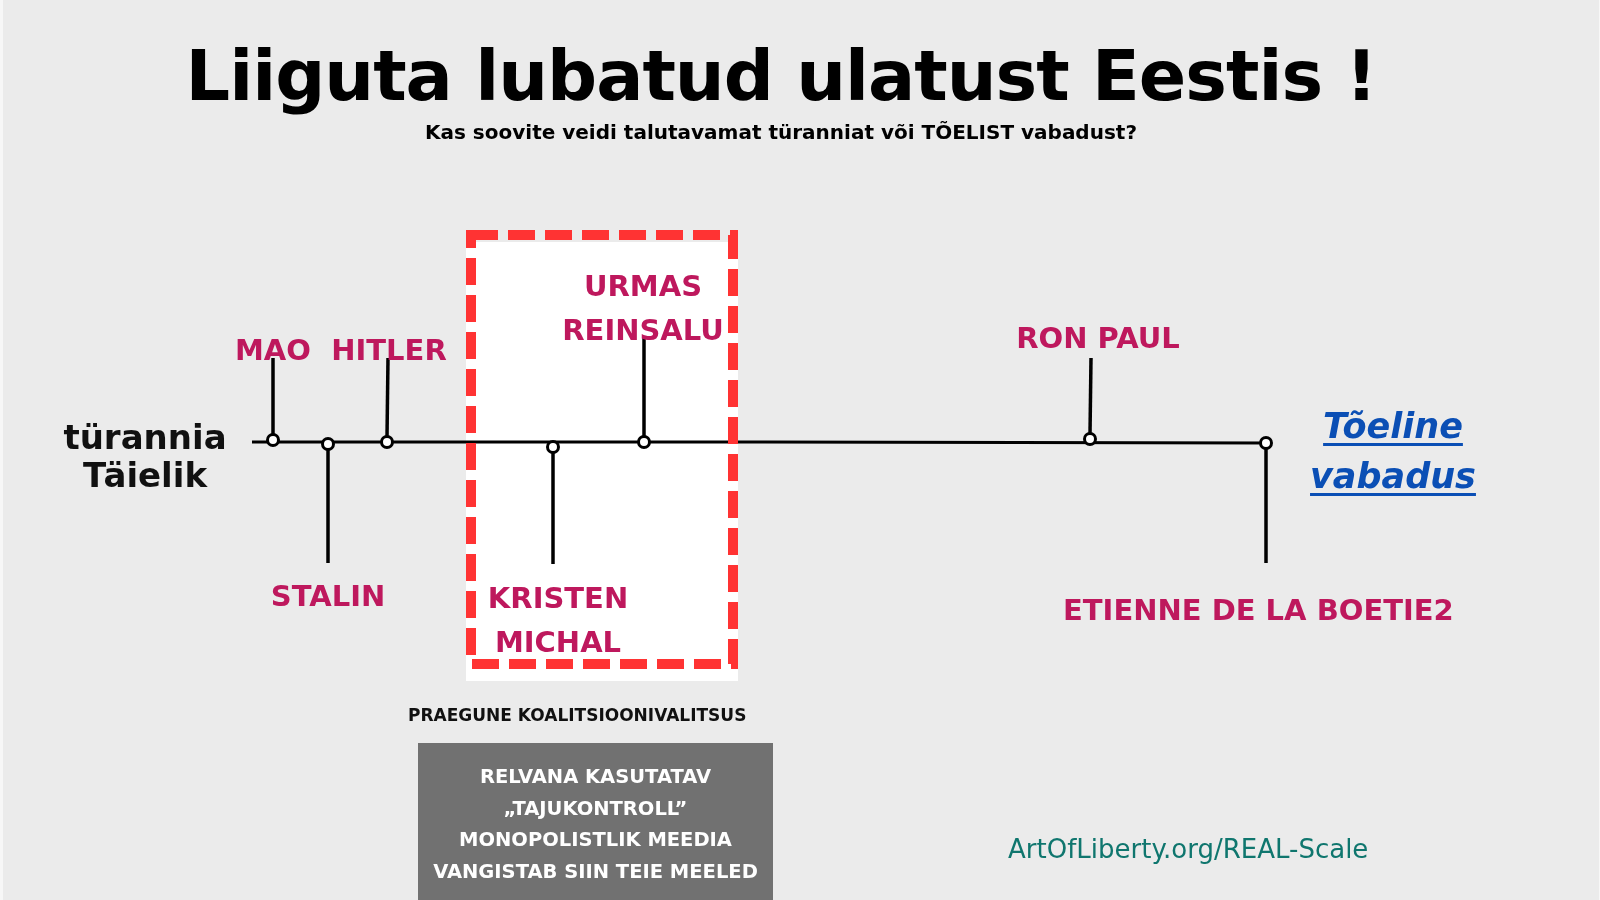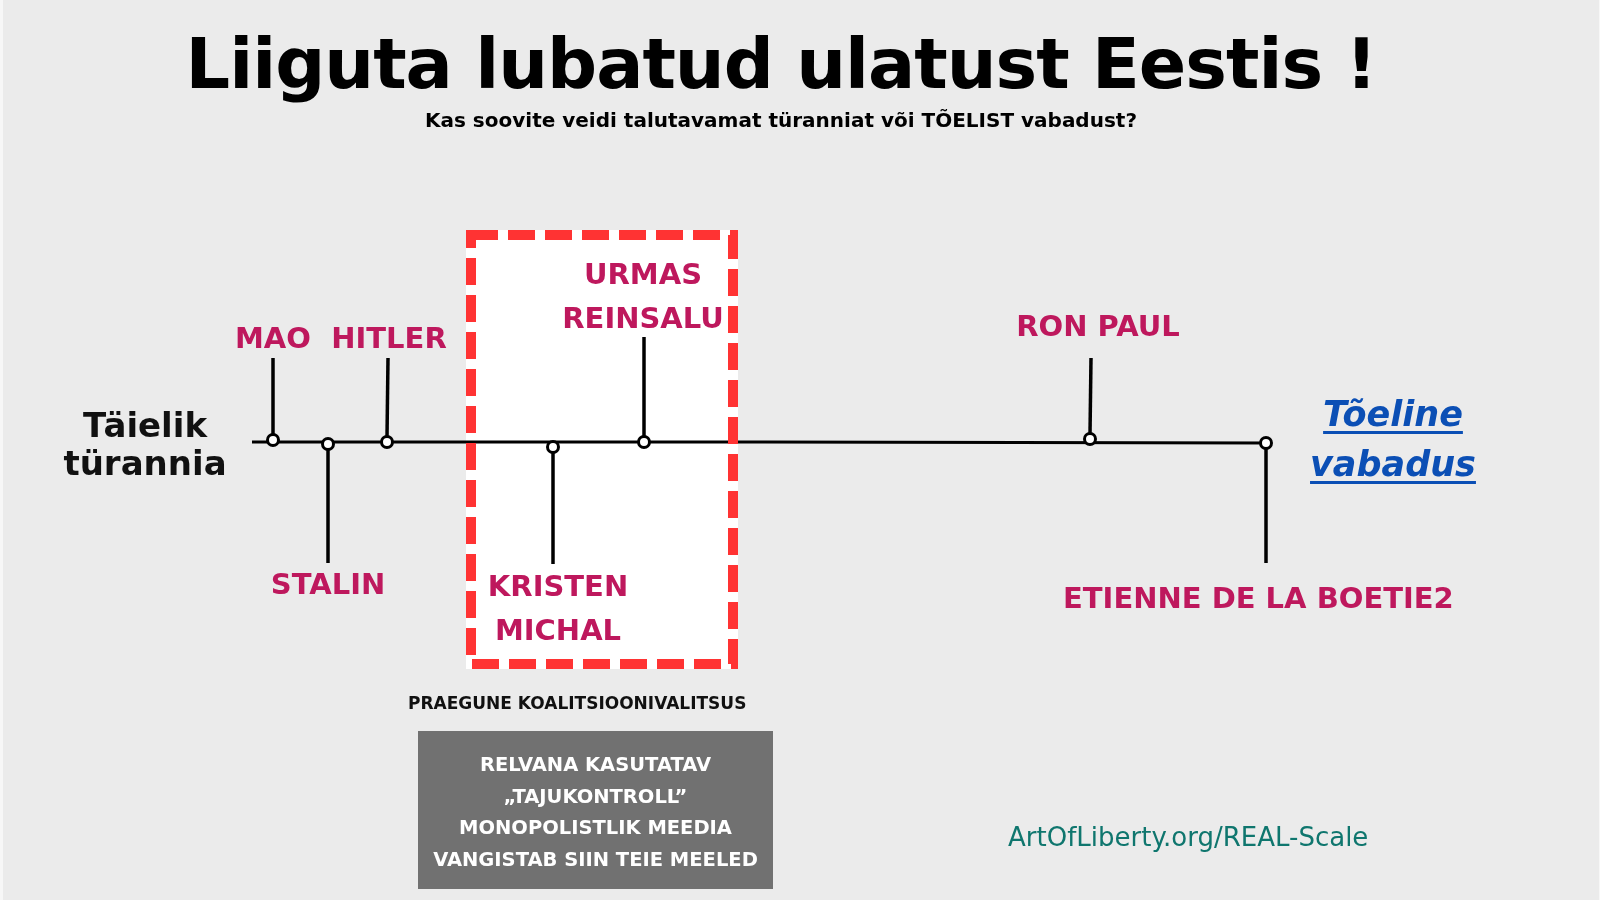--- a/index.html
+++ b/index.html
@@ -6,21 +6,21 @@
   body {
     width: 1600px; height: 900px; overflow: hidden;
     background: #f7f7f7;
     font-family: "Liberation Sans", "DejaVu Sans", sans-serif;
     position: relative;
   }
   .canvas {
     position: absolute; left: 3px; top: 0; width: 1596px; height: 900px;
     background: #ebebeb;
   }
-  .abs { position: absolute; }
+  .abs { position: absolute; margin-top: 12px; }
   .title {
     left: 0; width: 1556px; top: 22px; text-align: center;
     font-family: "DejaVu Sans", sans-serif; font-weight: bold;
     font-size: 70px; line-height: 84px; color: #000; letter-spacing: -1px;
   }
   .subtitle {
     left: 0; width: 1556px; top: 106px; text-align: center;
     font-family: "DejaVu Sans", sans-serif; font-weight: bold;
     font-size: 20px; line-height: 28px; color: #000;
   }
@@ -95,22 +95,22 @@
     <circle cx="641" cy="442" r="5.5" fill="#fff" stroke="#000" stroke-width="3"></circle>
 
     <line x1="1088" y1="358" x2="1087" y2="434" stroke="#000" stroke-width="3.5"></line>
     <circle cx="1087" cy="439" r="5.5" fill="#fff" stroke="#000" stroke-width="3"></circle>
 
     <line x1="1263" y1="449" x2="1263" y2="563" stroke="#000" stroke-width="3.5"></line>
     <circle cx="1263" cy="443" r="5.5" fill="#fff" stroke="#000" stroke-width="3"></circle>
   </svg>
 
   <div class="abs endlabel" style="left:57px; top:406px; width:170px;">
+    <div>türannia</div>
     <div>Täielik</div>
-    <div>türannia</div>
   </div>
 
   <div class="abs freedom" style="left:1290px; top:389px; width:200px;">
     <div>Tõeline</div>
     <div>vabadus</div>
   </div>
 
   <div class="abs label" style="left:228px; top:316px; width:84px;">MAO</div>
   <div class="abs label" style="left:258px; top:562px; width:134px;">STALIN</div>
   <div class="abs label" style="left:326px; top:316px; width:120px;">HITLER</div>

